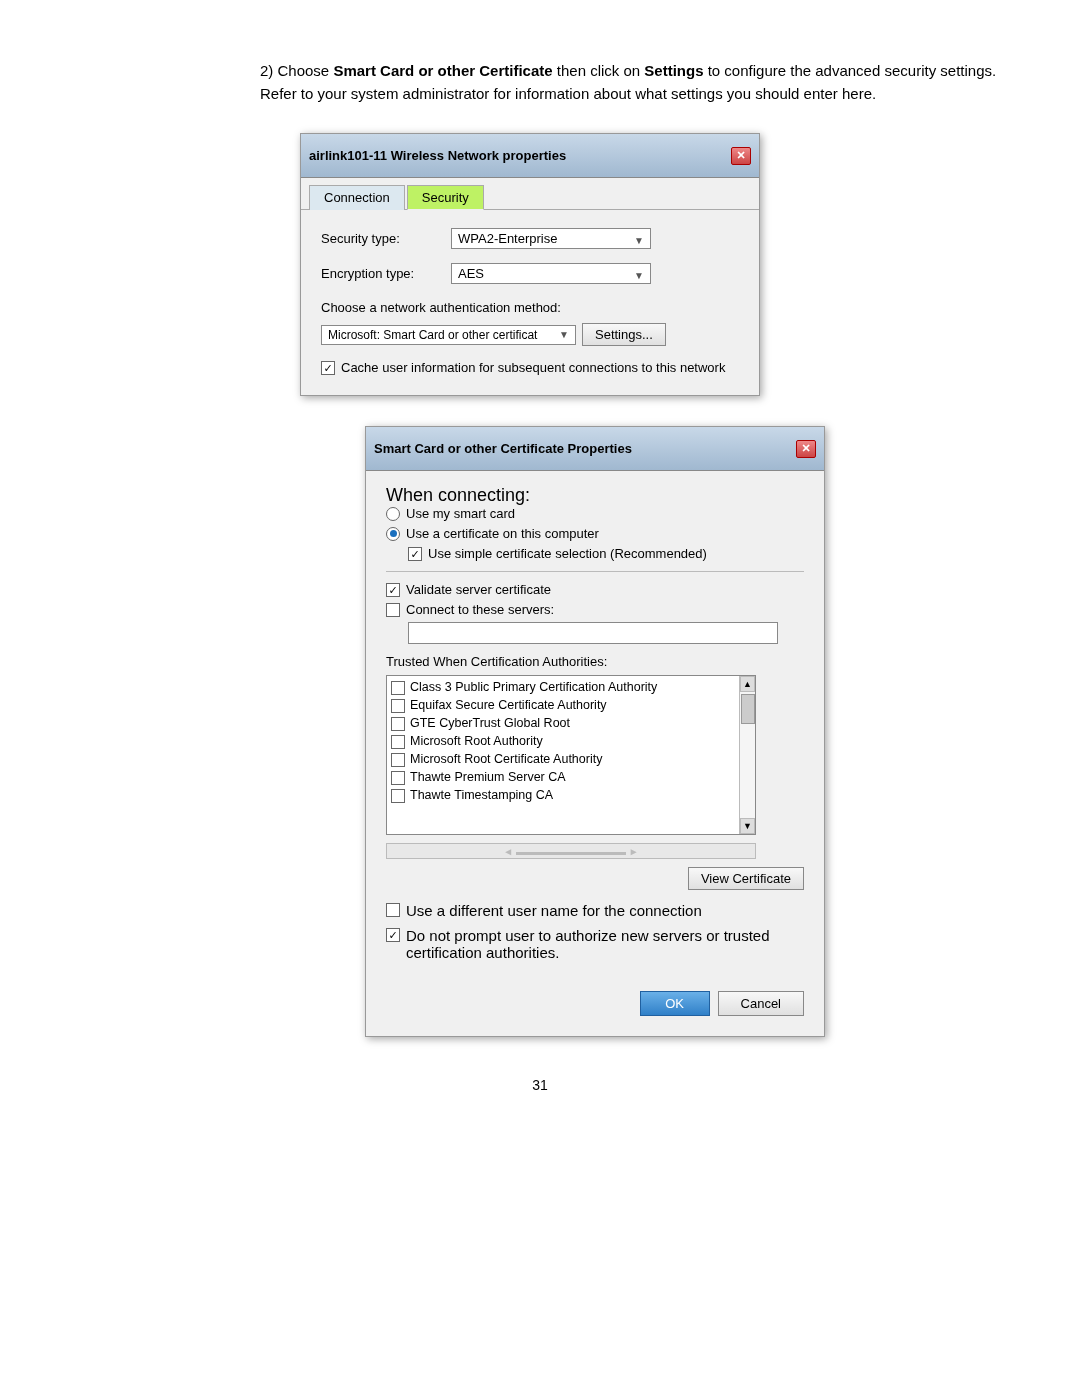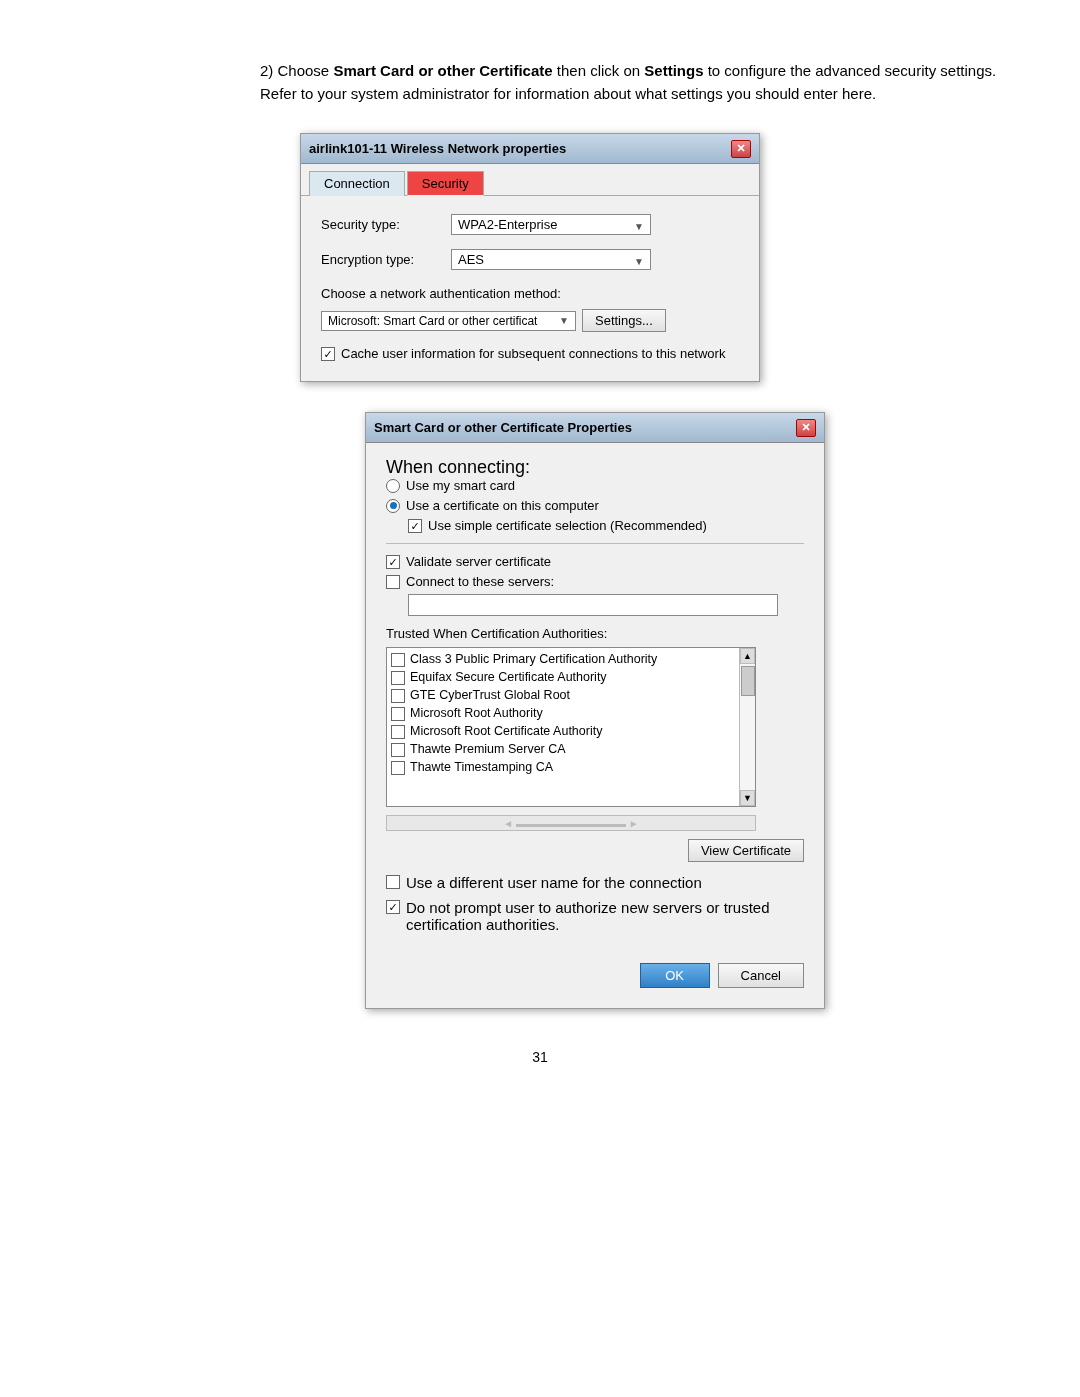--- a/index.html
+++ b/index.html
@@ -23,21 +23,21 @@
 
     
     .win-dialog {
       border: 1px solid #999;
       box-shadow: 2px 2px 8px rgba(0,0,0,0.35);
       background: #f0f0f0;
       position: relative;
     }
     .win-titlebar {
       background: linear-gradient(to bottom, #c8d8e8 0%, #a0b8d0 100%);
-      height: 30px;
+      height: 44px;
       display: flex;
       align-items: center;
       justify-content: space-between;
       padding: 0 8px;
       border-bottom: 1px solid #888;
     }
     .win-titlebar-title {
       font-size: 13px;
       font-weight: bold;
       color: #000;
@@ -74,21 +74,21 @@
       font-size: 13px;
       border: 1px solid #aaa;
       border-bottom: none;
       background: #dce8f0;
       cursor: pointer;
       margin-right: 2px;
       position: relative;
       top: 1px;
     }
     .win-tab.active {
-      background: #ef4444;
+      background: #bef264;
       border-bottom: 1px solid #f0f0f0;
       font-weight: normal;
       z-index: 2;
     }
     .win-tab-content {
       padding: 18px 20px 20px 20px;
       background: #f0f0f0;
     }
     .form-row {
       display: flex;

